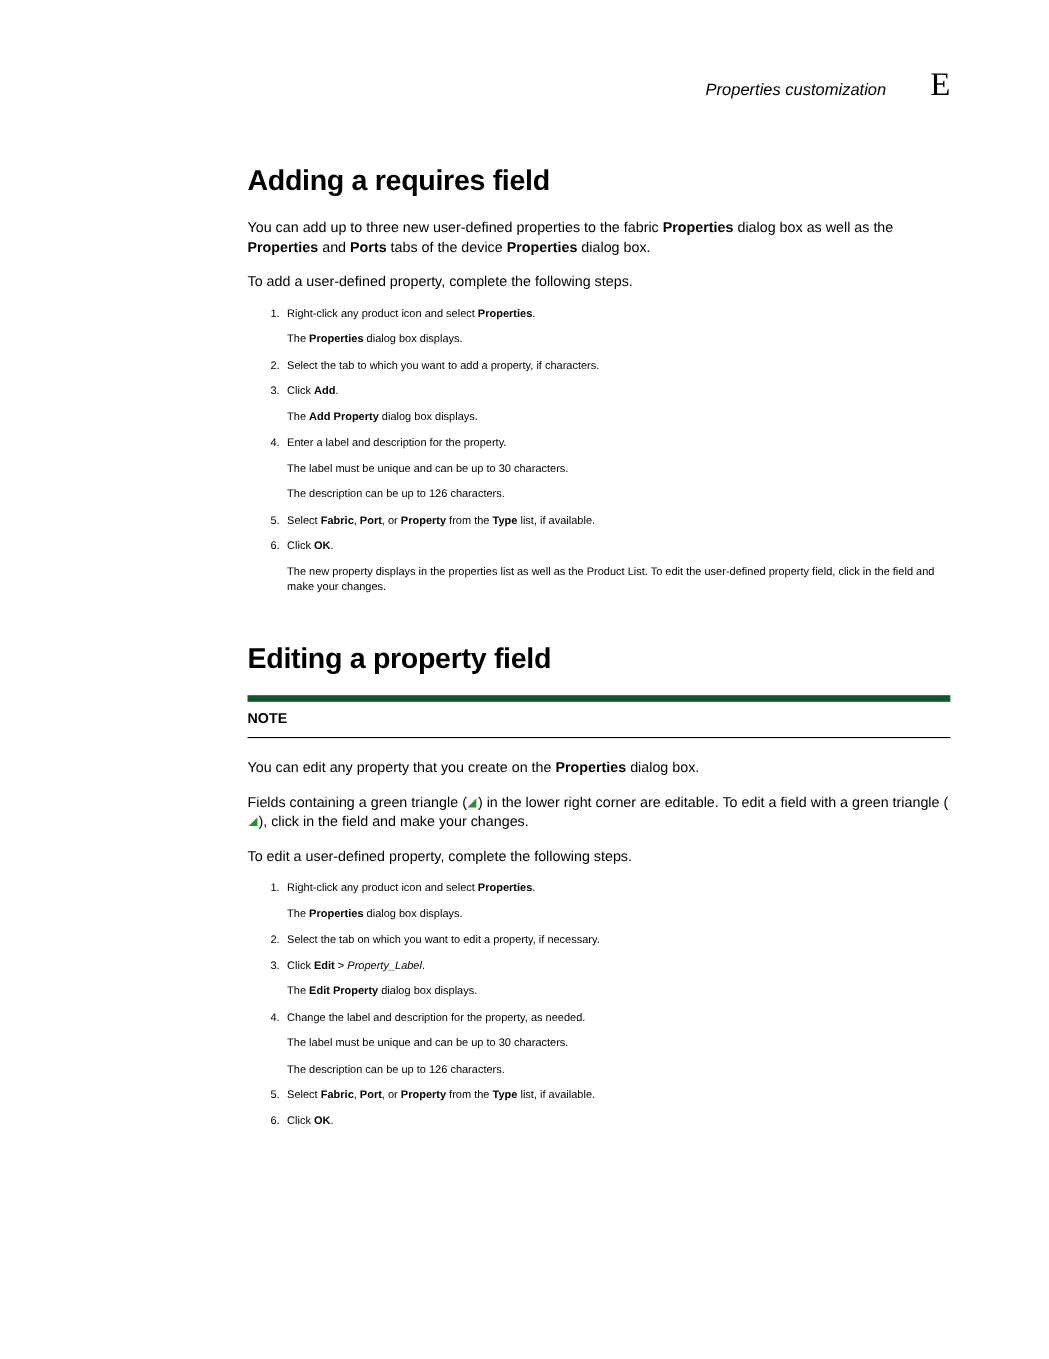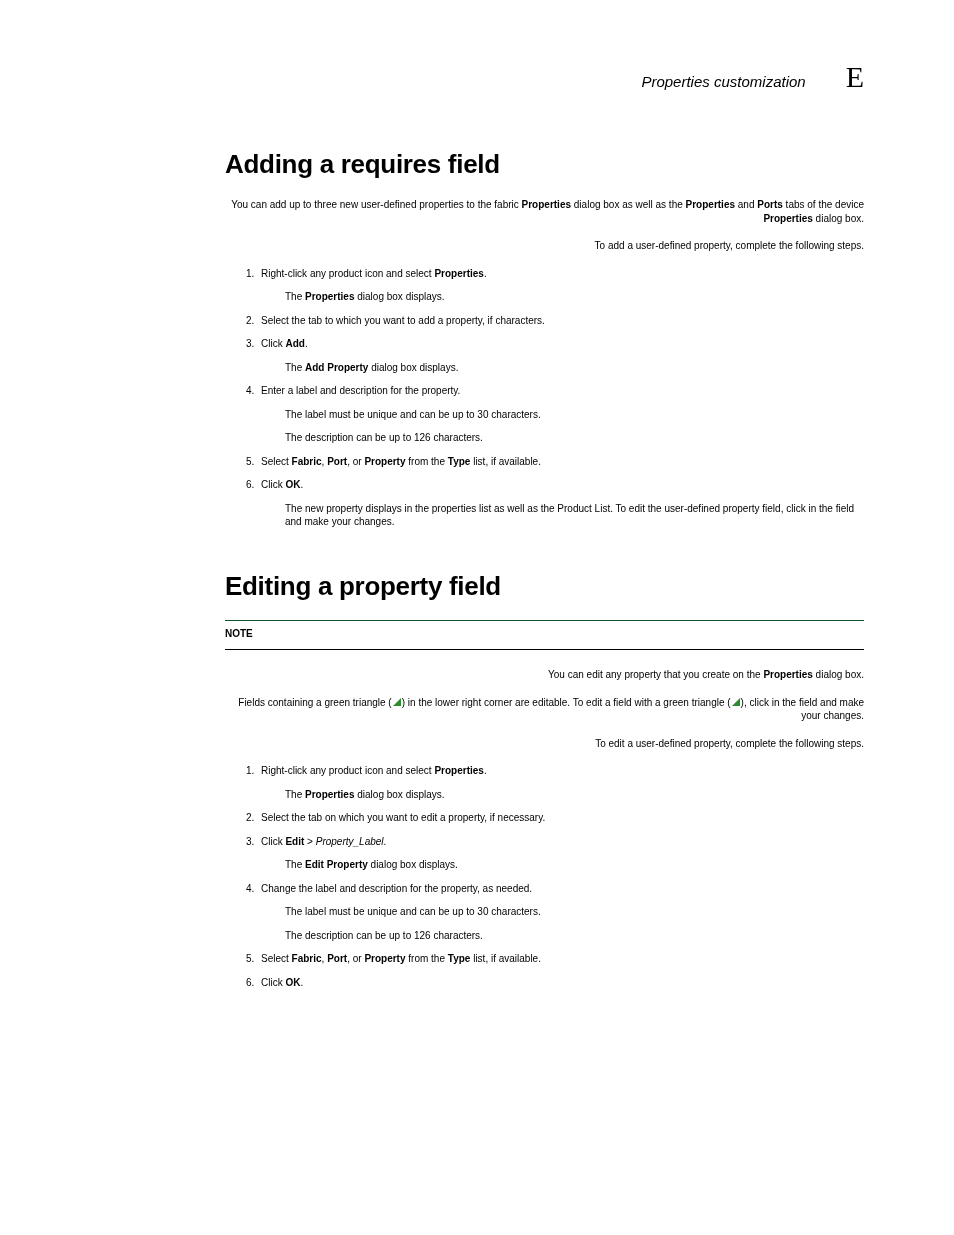--- a/index.html
+++ b/index.html
@@ -36,48 +36,46 @@
     font-weight: normal;
   }
   h2.section {
     font-family: Arial, Helvetica, sans-serif;
     font-weight: bold;
     font-size: 26px;
     margin: 0 0 18px 0;
     letter-spacing: -0.3px;
   }
   p {
-    font-size: 10px;
+    font-size: 13px;
     line-height: 1.35;
     margin: 0 0 14px 0;
-    text-align: right;
   }
   ol.steps {
     font-size: 10px;
     line-height: 1.35;
     margin: 0 0 14px 0;
     padding: 0 0 0 32px;
   }
   ol.steps > li {
     margin-bottom: 10px;
     padding-left: 4px;
   }
   ol.steps > li > .sub {
     display: block;
     margin-top: 10px;
-    margin-left: 24px;
   }
   .bold { font-weight: bold; }
   .italic { font-style: italic; }
   .note-box {
-    border-top: 1px solid #14532d;
+    border-top: 6px solid #14532d;
     border-bottom: 1px solid #000;
     padding: 6px 0 8px 0;
     margin: 12px 0 18px 0;
-    font-size: 10px;
+    font-size: 13px;
     line-height: 1.35;
   }
   .note-box .note-label {
     font-weight: bold;
     display: block;
     margin-bottom: 1px;
   }
   .tri {
     display: inline-block;
     vertical-align: -1px;

